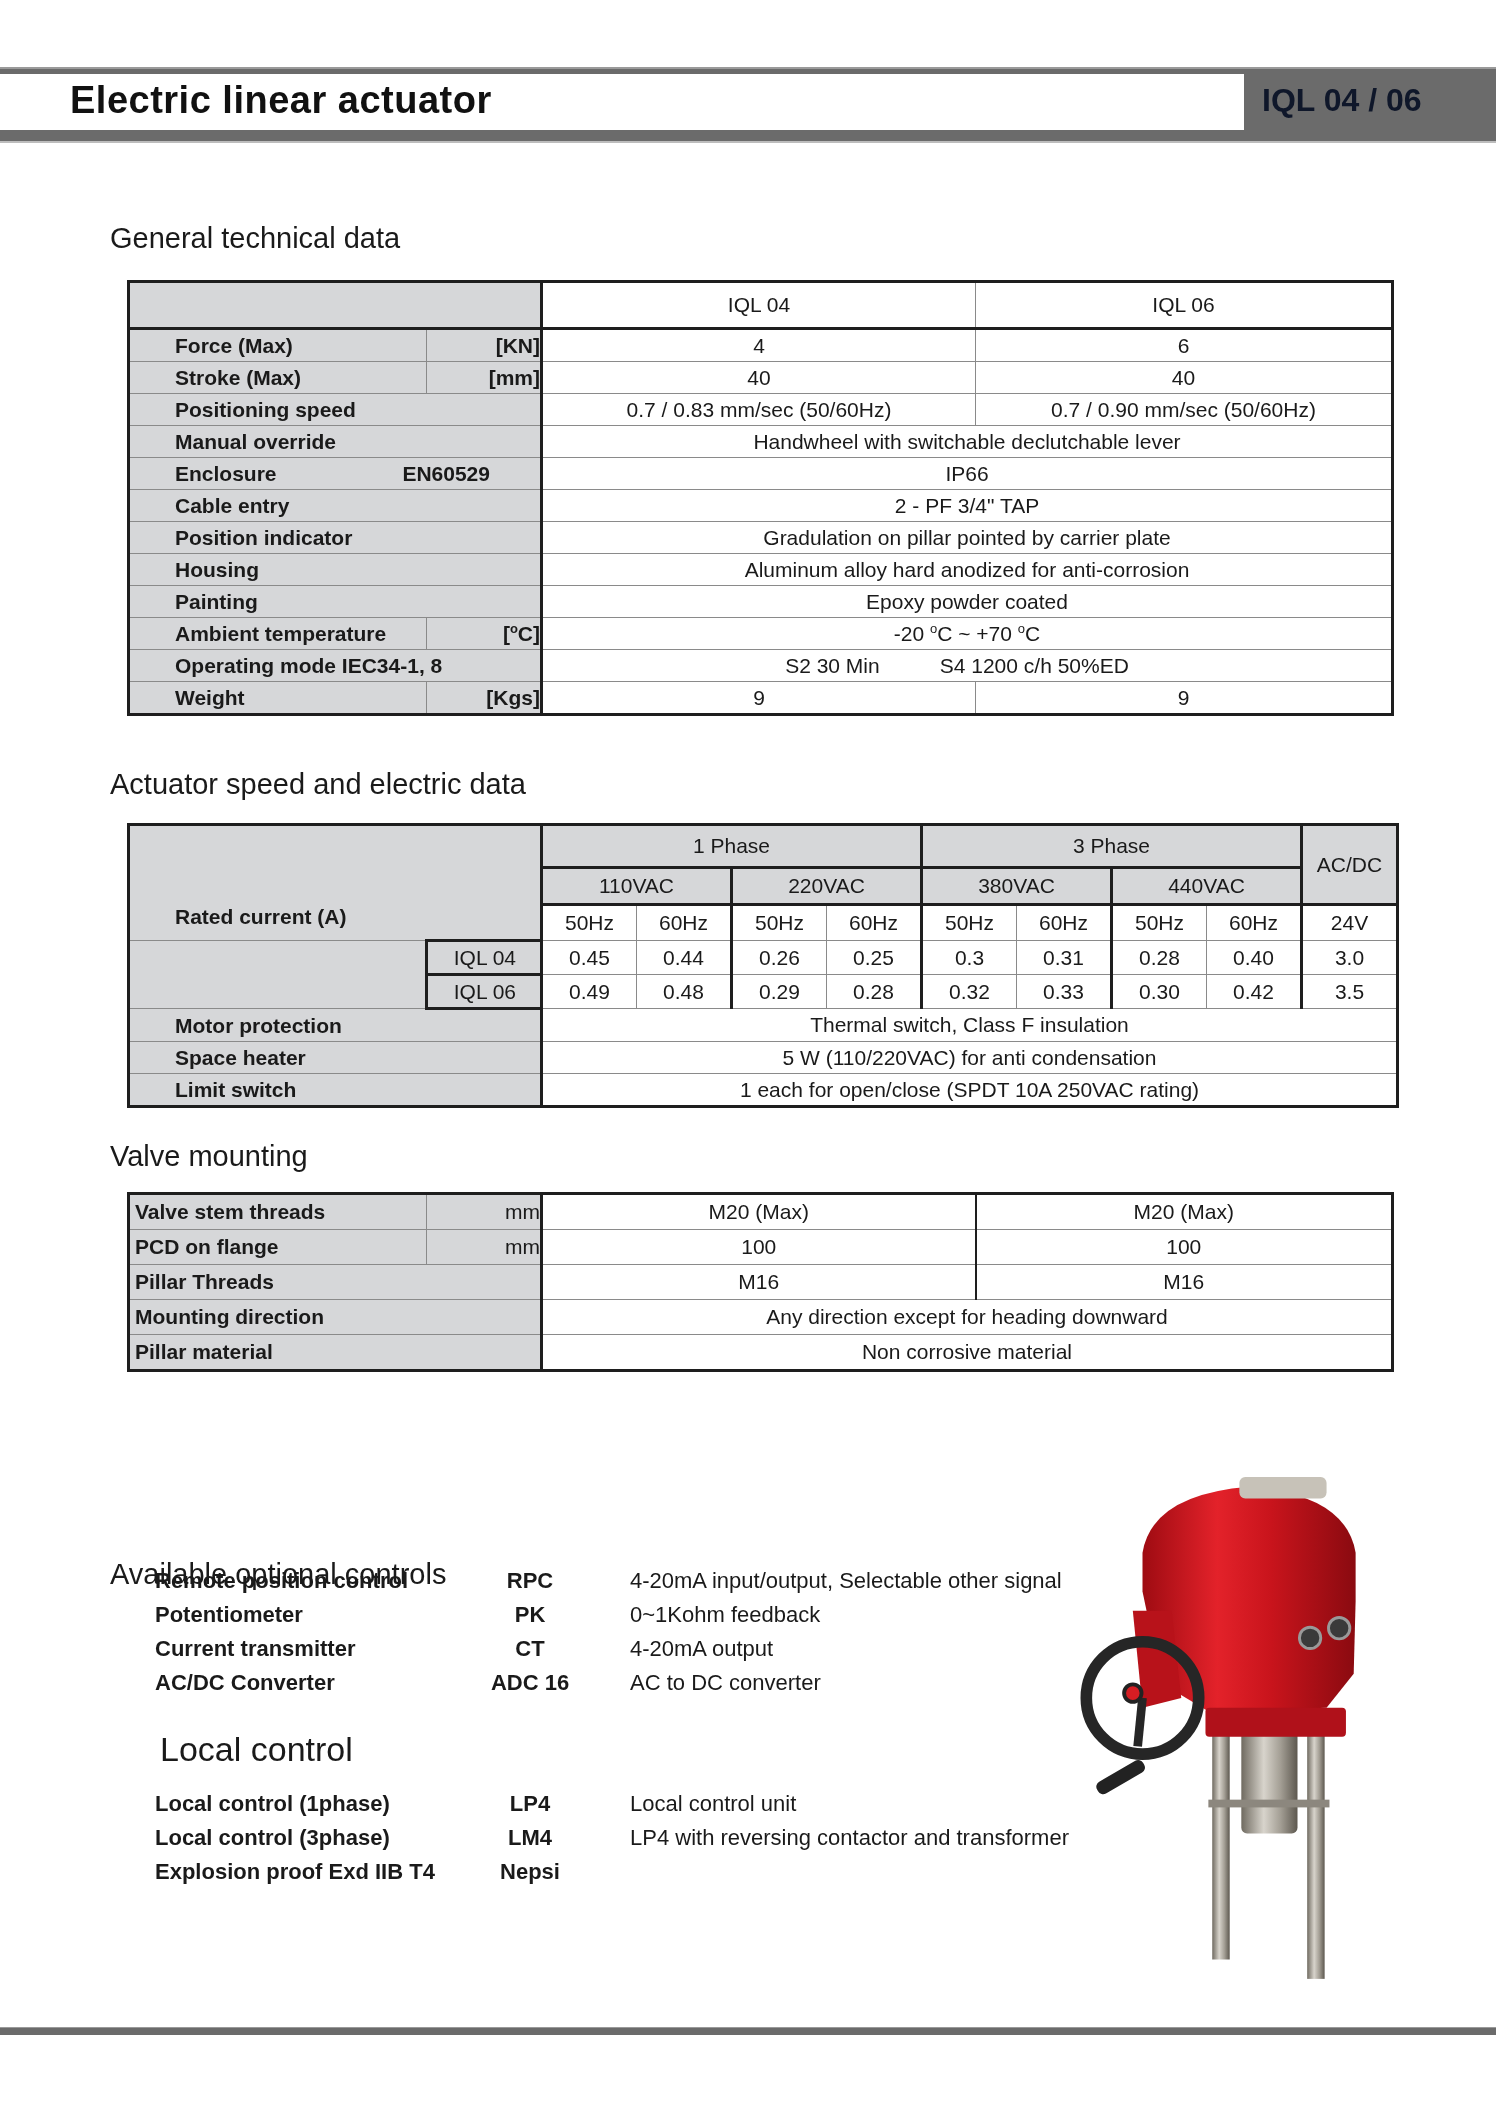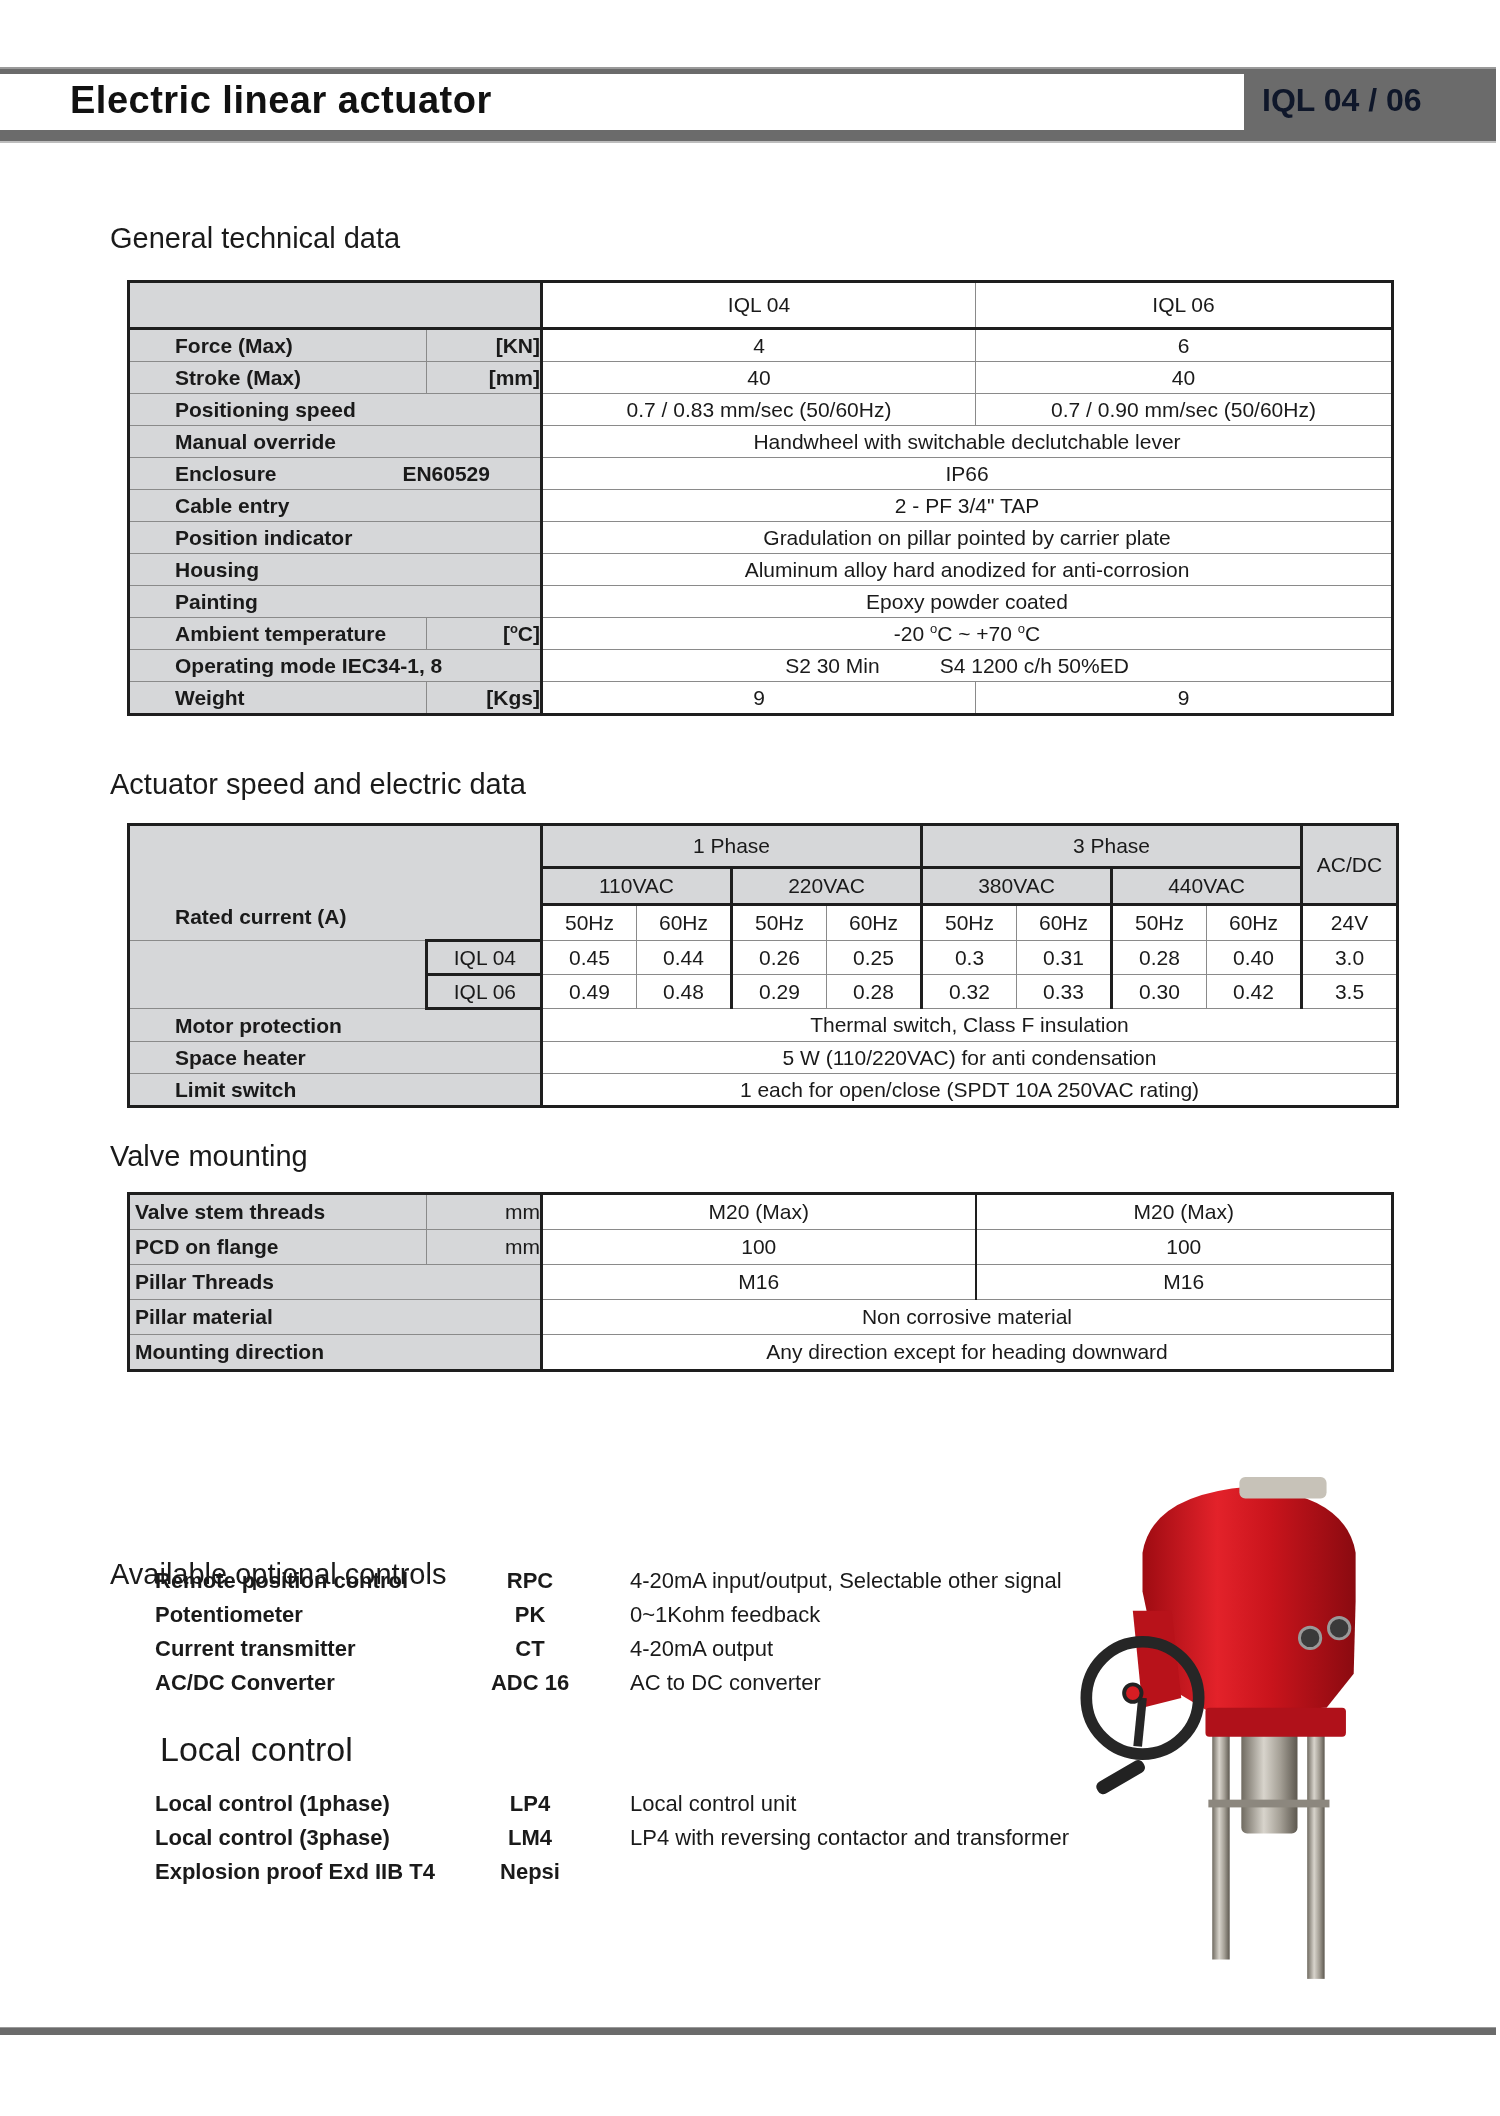--- a/index.html
+++ b/index.html
@@ -249,26 +249,26 @@
     <td class="unit">mm</td>
     <td class="divider-v" style="border-right:2px solid #1e1e1e;">100</td>
     <td>100</td>
   </tr>
   <tr>
     <td class="lbl" colspan="2">Pillar Threads</td>
     <td class="divider-v" style="border-right:2px solid #1e1e1e;">M16</td>
     <td>M16</td>
   </tr>
   <tr>
+    <td class="lbl" colspan="2">Mounting direction</td>
+    <td class="divider-v" colspan="2">Any direction except for heading downward</td>
+  </tr>
+  <tr>
     <td class="lbl" colspan="2">Pillar material</td>
     <td class="divider-v" colspan="2">Non corrosive material</td>
-  </tr>
-  <tr>
-    <td class="lbl" colspan="2">Mounting direction</td>
-    <td class="divider-v" colspan="2">Any direction except for heading downward</td>
   </tr>
 </tbody>
   </table>
 
 <div class="section-title" style="top:1558px;">Available optional controls</div>
 <div class="opt-list" style="top:1564px;">
   <div class="opt-row">
     <span class="opt-name">Remote position control</span>
     <span class="opt-code">RPC</span>
     <span class="opt-desc">4-20mA input/output, Selectable other signal</span>

